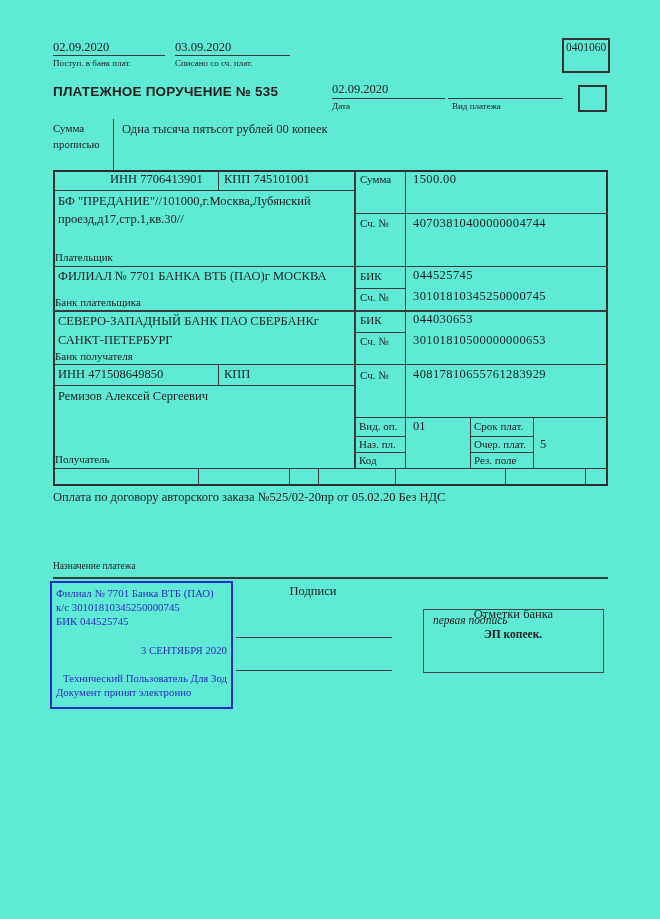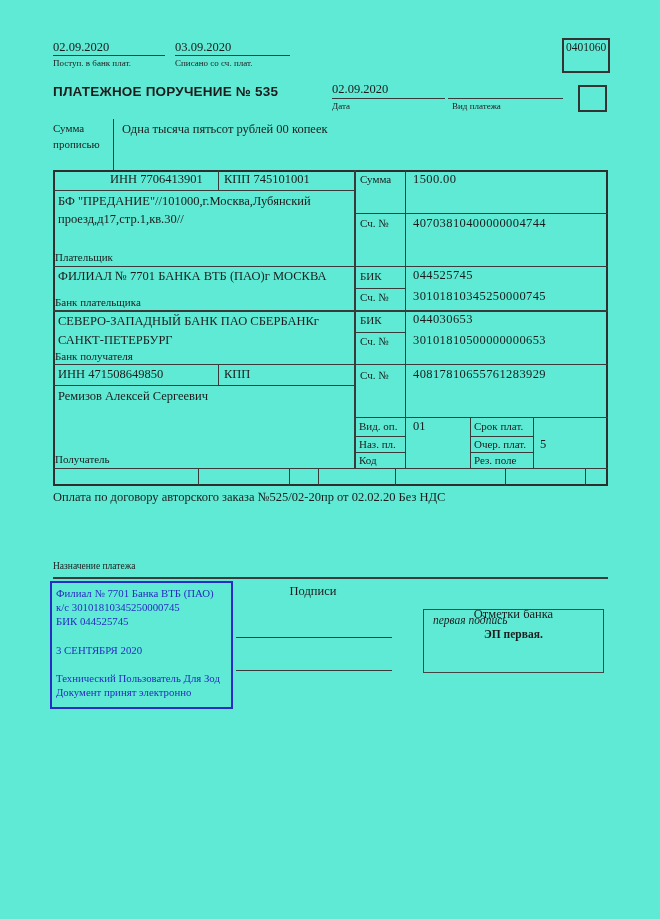--- a/index.html
+++ b/index.html
@@ -17,21 +17,21 @@
   .title{font-family:"Liberation Sans","DejaVu Sans",sans-serif;font-weight:bold;font-size:13.5px;letter-spacing:.2px;}
   .hl{position:absolute;background:#3a3a3a;height:1px;}
   .vl{position:absolute;background:#3a3a3a;width:1px;}
   .box{position:absolute;border:2px solid #333;box-sizing:border-box;background:transparent;}
   .outer{position:absolute;left:53px;top:170px;width:555px;height:316px;border:2px solid #2e2e2e;box-sizing:border-box;}
   .stamp-blue{
     position:absolute;left:50px;top:581px;width:183px;height:128px;
     border:2px solid #2a2ac4;box-sizing:border-box;color:#2a2ac4;
     font-size:10.8px;line-height:14.2px;padding:3px 4px;white-space:normal;
   }
-  .stamp-blue .gap{margin-top:14px;}
+  .stamp-blue .gap{margin-top:14px;text-align:right;}
   .marksbox{
     position:absolute;left:423px;top:609px;width:181px;height:64px;
     border:1.5px solid #444;box-sizing:border-box;font-size:11.5px;line-height:14px;padding-top:3px;
   }
   .center{text-align:center;}
   .b{font-weight:bold;}
   .i{font-style:italic;}
 </style>
 </head>
 <body>
@@ -120,37 +120,37 @@
   <div class="abs t11" style="left:359px;top:420px;">Вид. оп.</div>
   <div class="abs t12" style="left:413px;top:419px;">01</div>
   <div class="abs t11" style="left:474px;top:420px;">Срок плат.</div>
   <div class="abs t11" style="left:359px;top:438px;">Наз. пл.</div>
   <div class="abs t11" style="left:474px;top:438px;">Очер. плат.</div>
   <div class="abs t12" style="left:540px;top:437px;">5</div>
   <div class="abs t11" style="left:359px;top:454px;">Код</div>
   <div class="abs t11" style="left:474px;top:454px;">Рез. поле</div>
   <div class="abs t11" style="left:55px;top:453px;">Получатель</div>
 
-  <div class="abs t12" style="left:53px;top:490px;">Оплата по договору авторского заказа №525/02-20пр от 02.02.20 Без НДС</div>
+  <div class="abs t12" style="left:53px;top:490px;">Оплата по договору авторского заказа №525/02-20пр от 05.02.20 Без НДС</div>
   <div class="abs t9" style="left:53px;top:561px;font-size:9.5px;">Назначение платежа</div>
   <div class="hl" style="left:53px;top:577px;width:555px;height:1.5px;"></div>
 
   <div class="abs t12" style="left:233px;top:584px;width:160px;text-align:center;">Подписи</div>
   <div class="abs t12" style="left:423px;top:584px;width:181px;text-align:center;margin-top:23px;">Отметки банка</div>
 
   <div class="hl" style="left:236px;top:637px;width:156px;"></div>
   <div class="hl" style="left:236px;top:670px;width:156px;"></div>
 
   <div class="stamp-blue">
     <div>Филиал № 7701 Банка ВТБ (ПАО)</div>
     <div>к/с 30101810345250000745</div>
     <div>БИК 044525745</div>
     <div class="gap">3 СЕНТЯБРЯ 2020</div>
     <div class="gap">Технический Пользователь Для Зод</div>
     <div>Документ принят электронно</div>
   </div>
 
   <div class="marksbox">
     <div class="i" style="padding-left:9px;">первая подпись</div>
-    <div class="b" style="padding-left:60px;">ЭП первая.</div>
+    <div class="b" style="padding-left:60px;">ЭП копеек.</div>
   </div>
 
 </div>
 
 </body></html>

